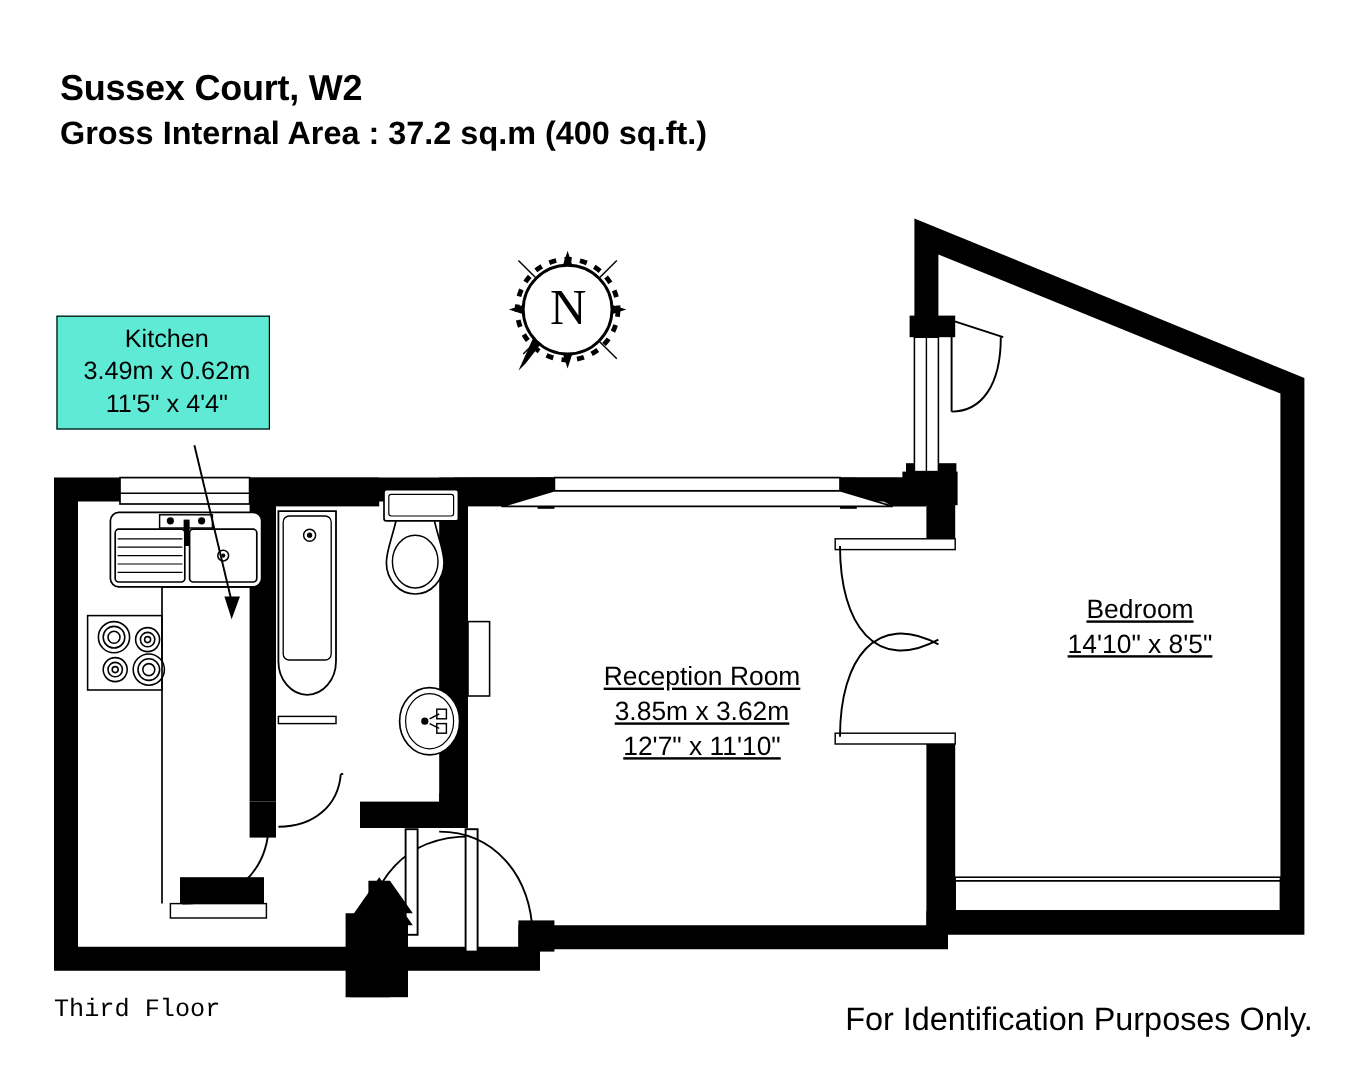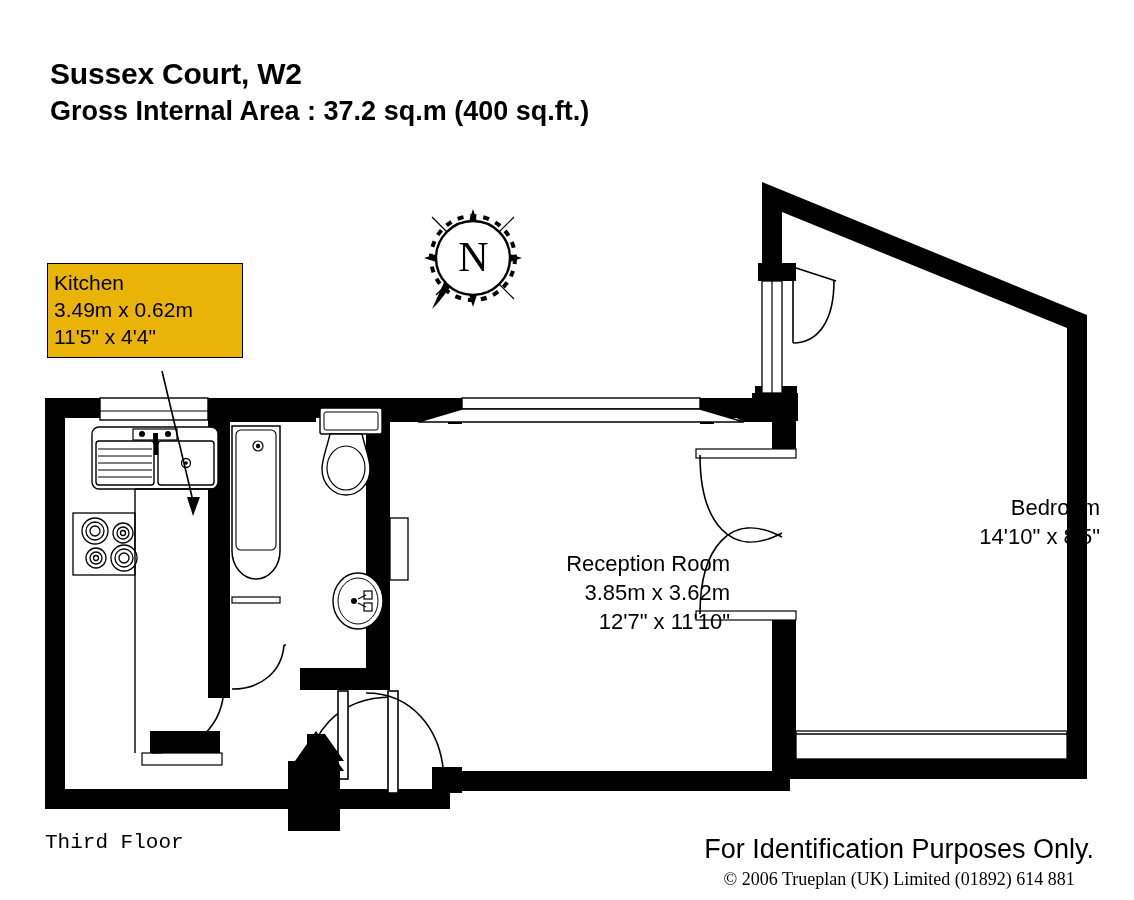--- a/index.html
+++ b/index.html
@@ -46,41 +46,42 @@
     white-space: nowrap;
   }
 
   
   .kitchen-box {
     position: absolute;
     left: 47px;
     top: 232px;
     width: 170px;
     border: 1.6px solid #000;
-    background: #eab308;
-    padding: 6px 18px 7px 6px;
-    text-align: left;
+    background: #5eead4;
+    padding: 6px 0 7px 6px;
+    text-align: center;
     z-index: 6;
   }
   .kitchen-box .k-title {
     font-size: 21px;
     line-height: 26px;
   }
   .kitchen-box .k-dim {
     font-size: 21px;
     line-height: 27px;
     white-space: nowrap;
   }
 
   
   .room-label {
     position: absolute;
-    text-align: right;
+    text-align: center;
     z-index: 6;
     white-space: nowrap;
+    text-decoration: underline;
   }
   .room-label .r-name {
     font-size: 22px;
     line-height: 29px;
   }
   .room-label .r-dim {
     font-size: 22px;
     line-height: 29px;
   }
   #label-reception { left: 440px; top: 518px; width: 290px; }
@@ -91,21 +92,21 @@
     position: absolute;
     left: 45px;
     top: 800px;
     font-size: 21px;
     font-family: Liberation Mono, monospace;
   }
   .footer-right {
     position: absolute;
     right: 40px;
     top: 802px;
-    text-align: center;
+    text-align: left;
   }
   .footer-ident {
     font-size: 27px;
     line-height: 32px;
     white-space: nowrap;
   }
   .footer-copy {
     font-family: "Liberation Serif", serif;
     font-size: 18px;
     line-height: 24px;
@@ -381,16 +382,15 @@
 
   <div class="room-label" id="label-bedroom">
     <div class="r-name">Bedroom</div>
     <div class="r-dim">14'10"  x  8'5"</div>
   </div>
 
   <div class="floor-note">Third Floor</div>
 
   <div class="footer-right">
     <div class="footer-ident">For Identification Purposes Only.</div>
-    <div class="footer-copy">© 2006 Trueplan (UK) Limited  (01892) 614 881</div>
   </div>
 
 </div>
 
 </body></html>

